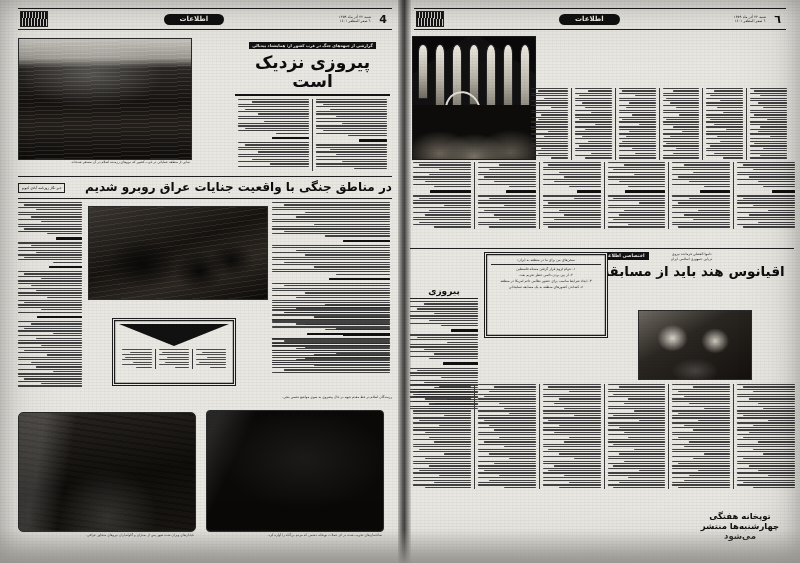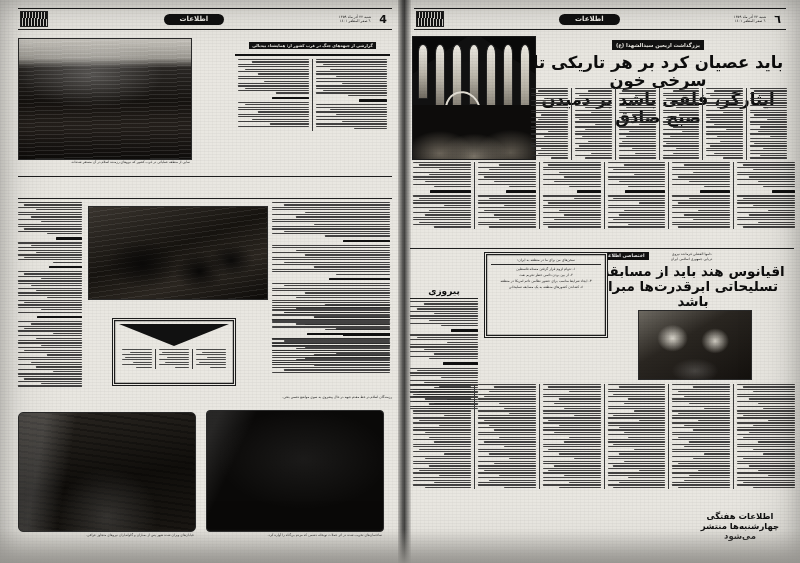--- a/index.html
+++ b/index.html
@@ -151,20 +151,21 @@
         <span class="mh-spacer"></span>
         <span class="mh-logo">اطلاعات</span>
         <span class="mh-spacer"></span>
         <span class="mh-emblem"></span>
       </div>
 
       <div style="position:absolute;right:14px;top:32px;width:155px;">
         <div style="text-align:center;margin-bottom:2px;">
           <span class="kicker" style="font-size:4px;padding:1.4px 3px;">گزارشی از جبهه‌های جنگ در غرب کشور از: همایشتاد بیدبالی</span>
         </div>
+        <div class="hl" style="font-size:17px;text-align:center;">پیروزی نزدیک است</div>
         <div class="rule2" style="margin:3px 0 3px;"></div>
         <div class="cols txt dense">
           <div class="col" style="width:50%">
             <i class="f"></i>
               <i class="f"></i>
               <i class="s90"></i>
               <i class="f"></i>
               <i class="s80"></i>
               <i class="f"></i>
             <i class="f"></i>
@@ -219,20 +220,24 @@
               <i class="s55"></i>
               <i class="f"></i>
           </div>
         </div>
       </div>
 
       <div class="photo ph-sea" style="position:absolute;left:18px;top:38px;width:172px;height:120px;"></div>
       <div class="cap" style="position:absolute;left:18px;top:160px;width:172px;">نمایی از منطقه عملیاتی در غرب کشور که نیروهای رزمنده اسلام در آن مستقر شده‌اند.</div>
 
       <div class="rule" style="position:absolute;left:18px;right:12px;top:176px;"></div>
+      <div style="position:absolute;left:18px;right:12px;top:180px;height:16px;display:flex;align-items:center;direction:rtl;">
+        <div class="hl" style="font-size:12px;flex:1;text-align:right;">در مناطق جنگی با واقعیت جنایات عراق روبرو شدیم</div>
+        <div class="box" style="font-size:3.4px;line-height:1.3;padding:1.5px 3px;max-width:54px;text-align:center;">خبر نگار روزنامه آبادی کیوبو</div>
+      </div>
       <div class="rule" style="position:absolute;left:18px;right:12px;top:198px;"></div>
 
       <div style="position:absolute;right:14px;top:202px;width:118px;" class="txt dense">
         <i class="f"></i>
           <i class="s90"></i>
           <i class="f"></i>
           <i class="f"></i>
           <i class="s72"></i>
           <i class="f"></i>
         <i class="s80"></i>
@@ -472,27 +477,20 @@
             <span class="bl"></span>
           <span class="bl"></span>
             <span class="bl"></span>
             <span class="bl"></span>
             <span class="bl"></span>
         </div>
         <div class="ring"></div>
         <div class="hands"></div>
       </div>
 
-      <div style="position:absolute;right:14px;top:32px;width:256px;">
-        <div style="text-align:center;">
-          <span class="kicker">بزرگداشت اربعین سیدالشهدا (ع)</span>
-        </div>
-        <div class="hl" style="font-size:16.5px;text-align:center;margin-top:3px;">باید عصیان کرد بر هر تاریکی تا سرخی خون</div>
-        <div class="hl" style="font-size:16.5px;text-align:center;">ایثارگر، فلقی باشد بر دمیدن صبح صادق</div>
-      </div>
 
       <div class="cols txt dense" style="position:absolute;right:10px;top:88px;width:262px;">
         <div class="col" style="width:16.6%">
           <i class="f"></i>
             <i class="s90"></i>
             <i class="f"></i>
             <i class="s72"></i>
             <i class="f"></i>
             <i class="f"></i>
           <i class="s80"></i>
@@ -857,21 +855,20 @@
 
       <div style="position:absolute;right:12px;top:252px;width:190px;">
         <div style="display:flex;align-items:flex-start;justify-content:flex-end;gap:4px;">
           <div class="tiny" style="text-align:center;width:78px;">
             <span>دامها الفضلي فرمانده نیروی</span><br>
             <span>دریایی جمهوری اسلامی ایران</span>
           </div>
           <span class="badge">اختصاصی اطلاعات</span>
         </div>
         <div class="hl" style="font-size:13.5px;text-align:center;margin-top:2px;">اقیانوس هند باید از مسابقه</div>
-        <div class="hl" style="font-size:13.5px;text-align:center;">تسلیحاتی ابرقدرت‌ها مبرا باشد</div>
       </div>
 
       <div class="photo ph-port" style="position:absolute;right:48px;top:310px;width:112px;height:68px;"></div>
 
       <div class="box dbl" style="position:absolute;left:80px;top:252px;width:110px;height:74px;overflow:hidden;">
         <div class="tiny" style="text-align:center;border-bottom:.6px solid #2a2a2a;padding-bottom:1px;">سخن‌های من برای ما در منطقه به ایران:</div>
         <div class="tiny" style="margin-top:2px;line-height:1.75;text-align:center;">
           <div>١- تدوام لزوم قرار گرفتن مسئله فلسطین</div>
           <div>٢- از بین بردن دائمی خطر تحریم نفت</div>
           <div>٣- ایجاد شرایط مناسب برای حضور نظامی دائم امریکا در منطقه</div>
@@ -1201,21 +1198,21 @@
             <i class="s55"></i>
             <i class="f"></i>
             <i class="f"></i>
             <i class="s64"></i>
             <i class="f"></i>
             <i class="s80"></i>
           </div>
       </div>
 
       <div style="position:absolute;right:14px;bottom:22px;width:92px;text-align:center;">
-        <div class="bold-foot" style="font-size:8.5px;">اطلاعات هفتگی</div>
+        <div class="bold-foot" style="font-size:8.5px;">توپخانه هفتگی</div>
         <div class="bold-foot" style="font-size:8.5px;">چهارشنبه‌ها منتشر می‌شود</div>
       </div>
 
     </div>
   </div>
 
   <div class="gutter"></div>
   <div class="grain"></div>
   <div class="edge-shade"></div>
   <div class="bottom-fade"></div>

